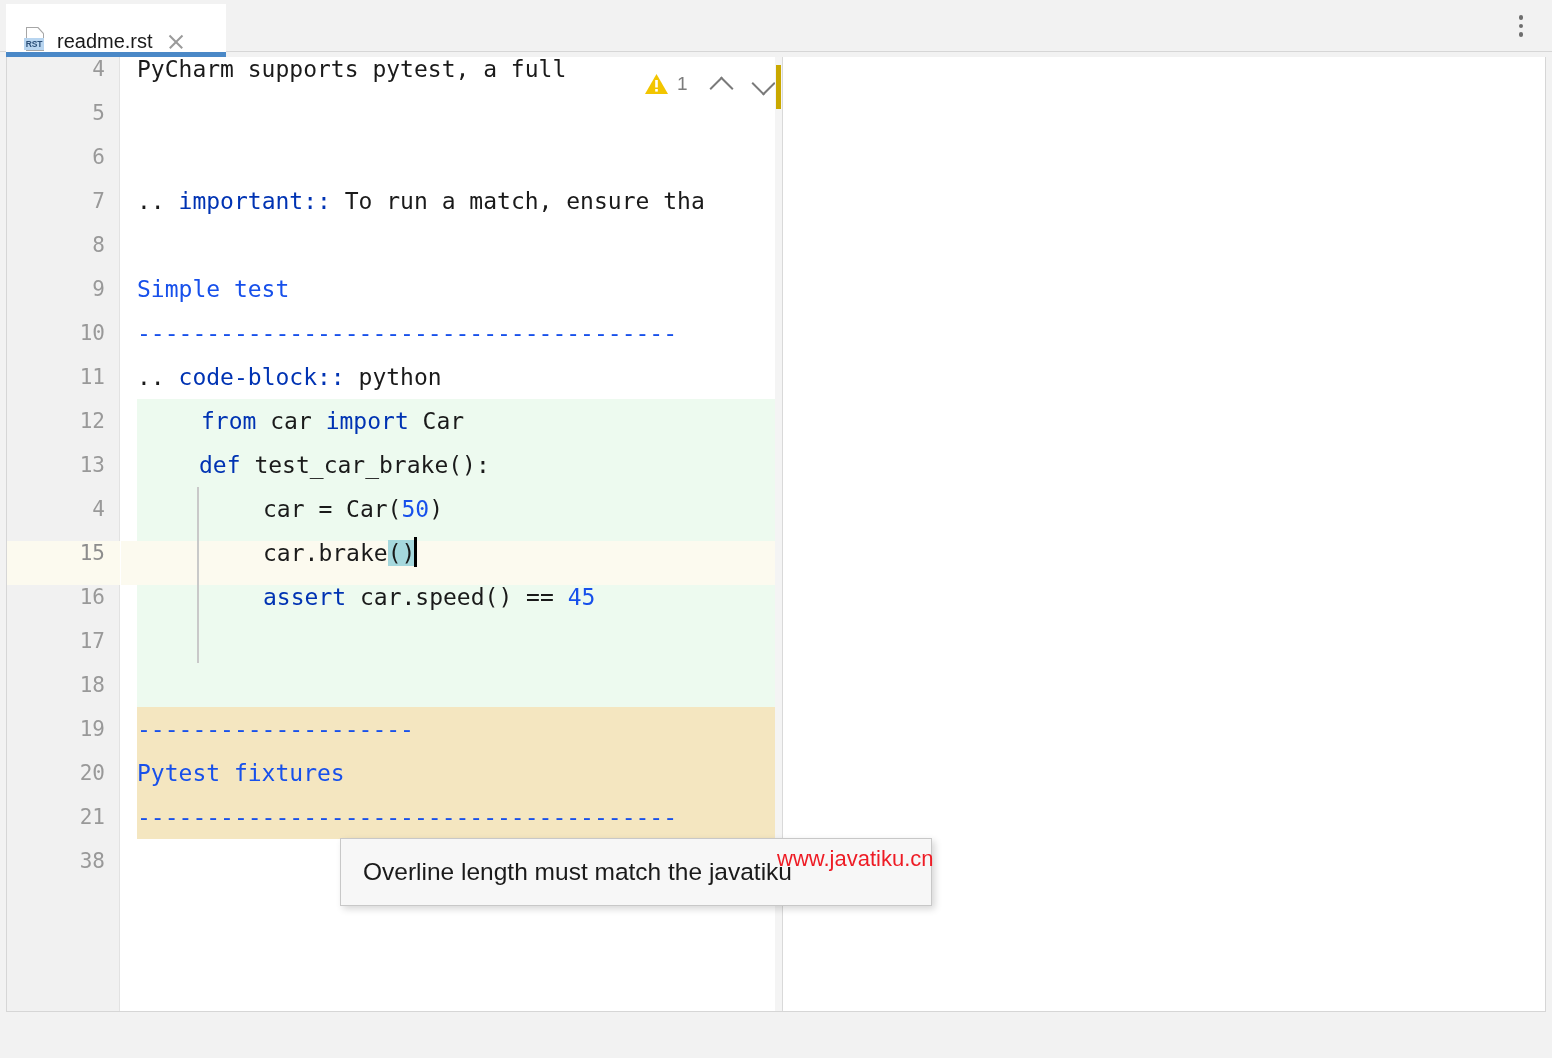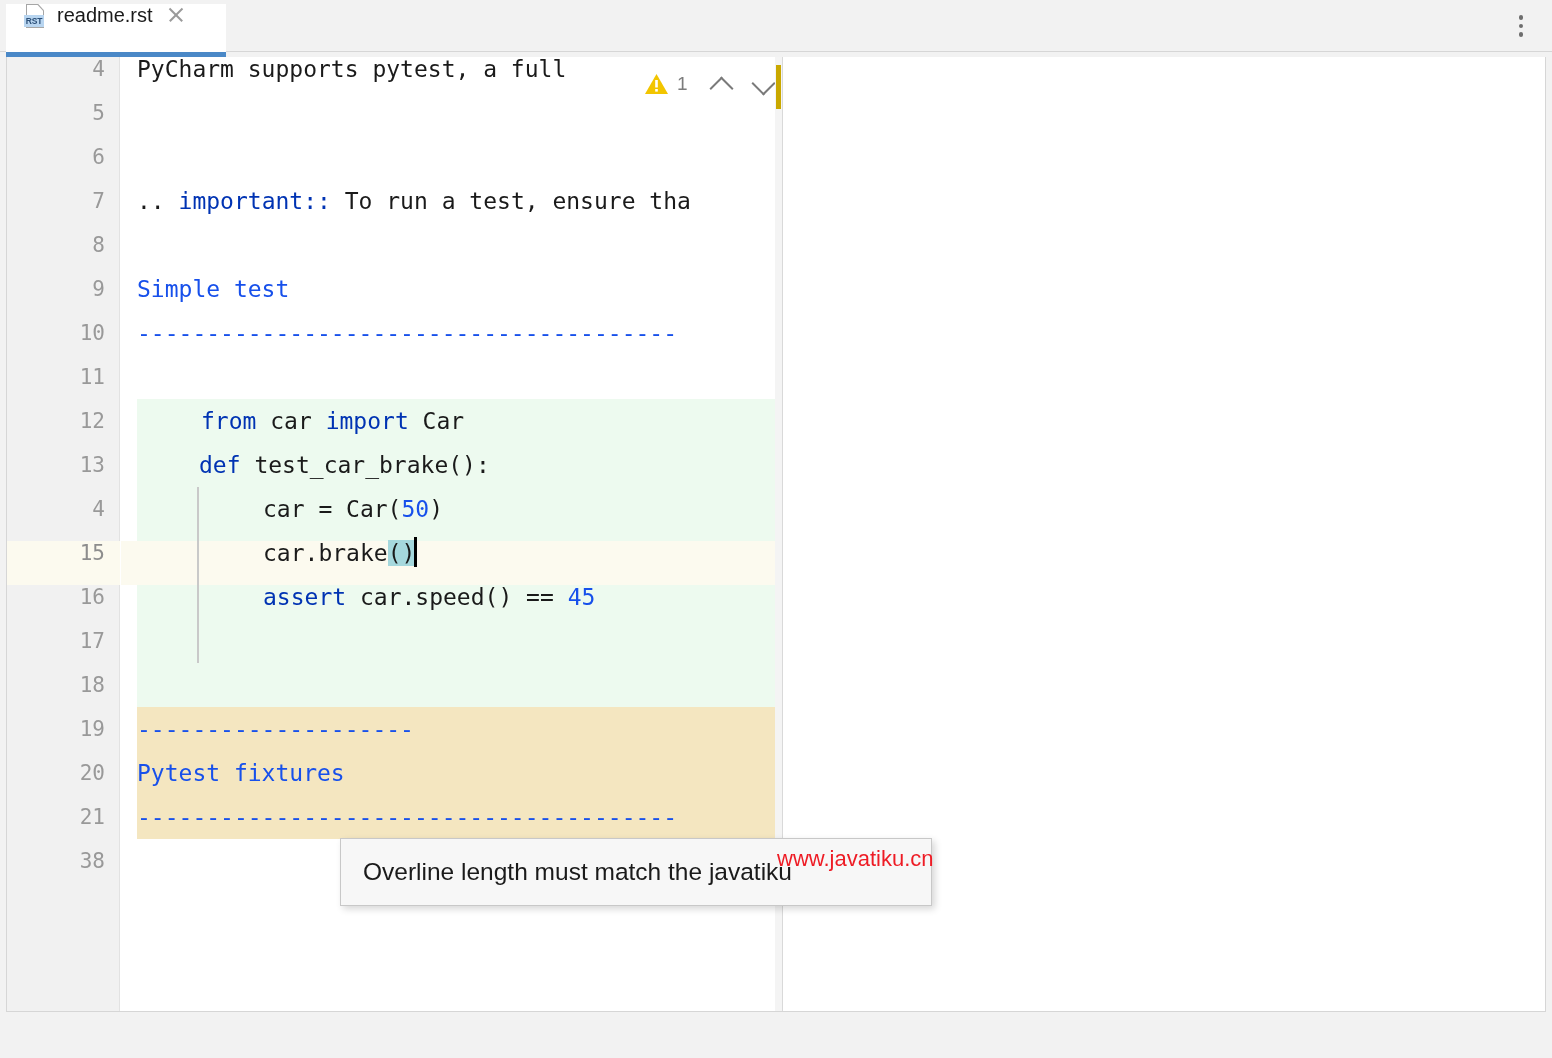--- a/index.html
+++ b/index.html
@@ -20,21 +20,21 @@
   #tabbar {
     position: absolute; left: 0; top: 0;
     width: 1552px; height: 52px;
     background: #f2f2f2;
     border-bottom: 1px solid #d6d6d6;
   }
   #tab-readme {
     position: absolute; left: 6px; top: 4px;
     width: 220px; height: 49px;
     background: #ffffff;
-    display: flex; align-items: flex-start;
+    display: flex; align-items: flex-end;
     padding-left: 18px;
     cursor: pointer;
   }
   #tab-underline {
     position: absolute; left: 6px; top: 52px;
     width: 220px; height: 5px;
     background: #4a88c7;
   }
   .rst-icon {
     position: relative;
@@ -346,26 +346,27 @@
     <div id="textarea">
 
       <div class="blockbg" id="bg-code" style="top:342px;height:308px"></div>
       <div class="blockbg" id="bg-error" style="top:650px;height:132px"></div>
       <div id="text-curline" style="top:484px"></div>
       <div id="indent-guide" style="top:430px;height:176px"></div>
 
       <div class="line" style="top:-10px"><span>PyCharm supports pytest, a full</span></div>
 
 
-      <div class="line" style="top:122px"><span>.. </span><span class="dir">important::</span><span> To run a test, ensure tha</span></div>
+      <div class="line" style="top:122px"><span>.. </span><span class="dir">important::</span><span> To run a match, ensure tha</span></div>
 
       <div class="line" style="top:210px"><span class="hdr">Simple test</span></div>
 
       <div class="line" style="top:254px"><span class="dash">---------------------------------------</span></div>
 
+      <div class="line" style="top:298px"><span>.. </span><span class="dir">code-block::</span><span> python</span></div>
 
       <div class="line" style="top:342px;left:80px"><span class="kw">from</span><span> car </span><span class="kw">import</span><span> Car</span></div>
 
       <div class="line" style="top:386px;left:78px"><span class="kw">def</span><span> test_car_brake():</span></div>
 
       <div class="line" style="top:430px;left:142px"><span>car = Car(</span><span class="num">50</span><span>)</span></div>
 
       <div class="line" style="top:474px;left:142px"><span>car.brake</span><span class="sel">()</span><span id="caret"></span></div>
 
       <div class="line" style="top:518px;left:142px"><span class="kw">assert</span><span> car.speed() == </span><span class="num">45</span></div>

